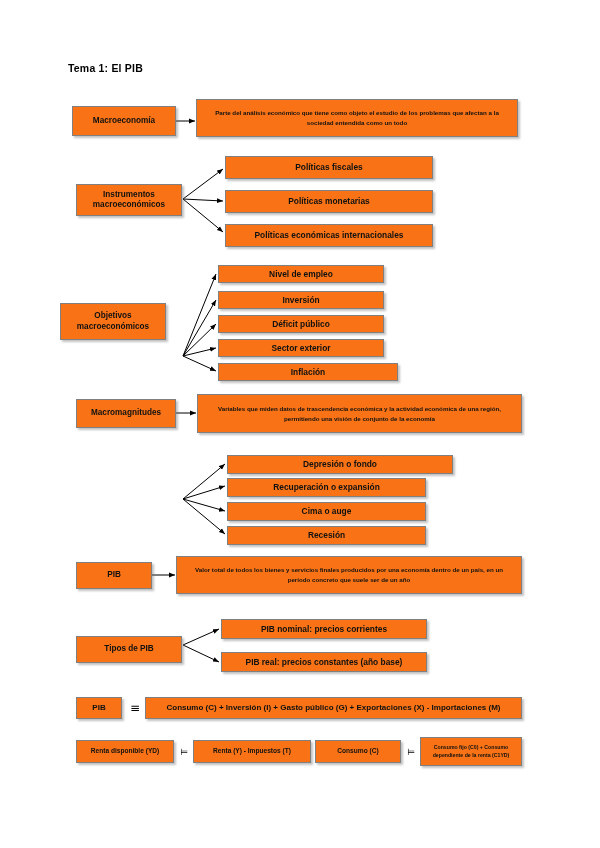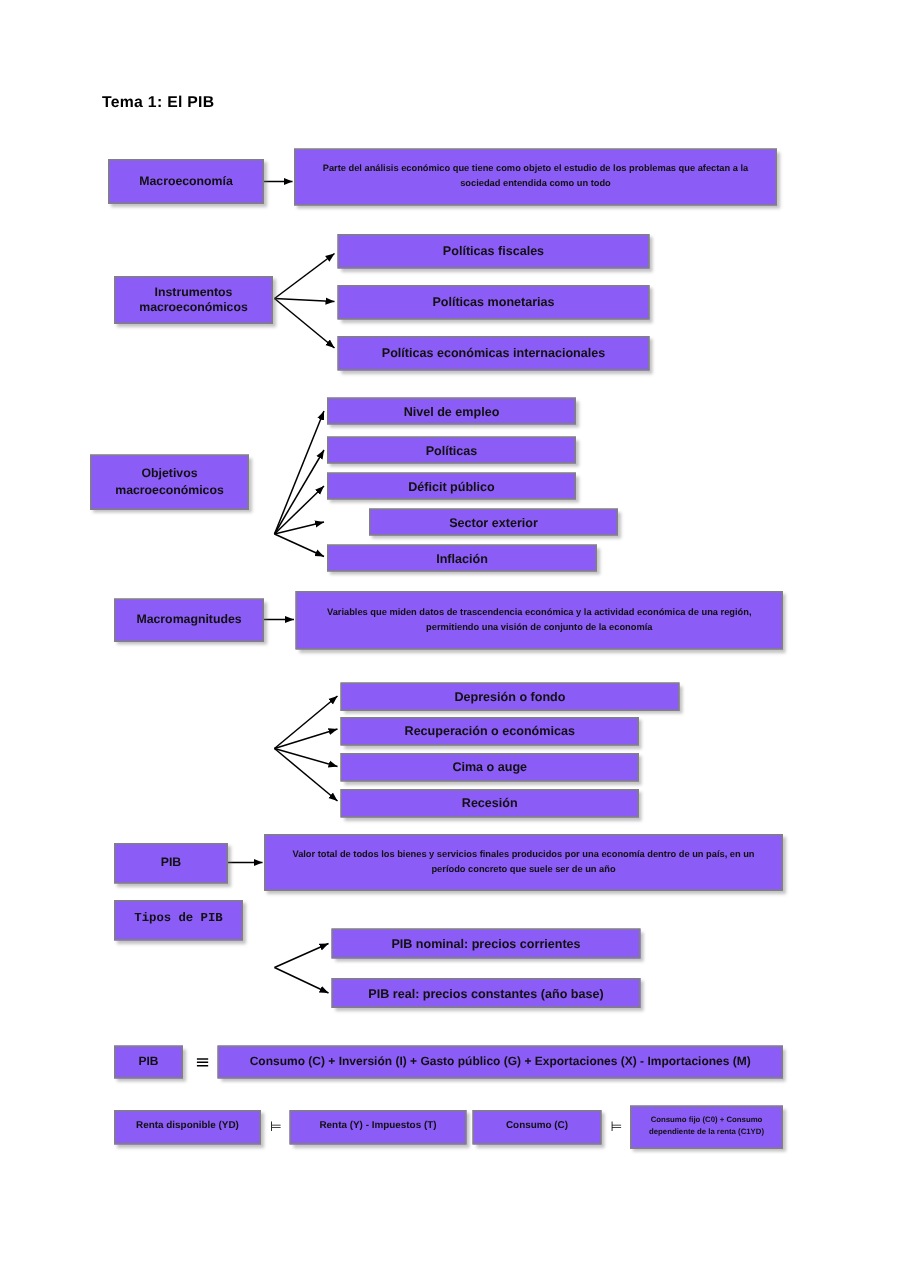--- a/index.html
+++ b/index.html
@@ -35,21 +35,21 @@
     font-size: 10.5px;
     font-weight: bold;
     letter-spacing: 0.2px;
     text-underline-offset: 2px;
     color: #000;
     white-space: nowrap;
   }
   .node {
     position: absolute;
     box-sizing: border-box;
-    background: #8b5cf6;
+    background: #f97316;
     border: 1px solid #808080;
     box-shadow: 2px 2px 2px rgba(120,120,120,0.45);
     display: flex;
     align-items: center;
     justify-content: center;
     text-align: center;
     z-index: 2;
     color: #111;
     line-height: 1.25;
     padding: 1px 4px;
@@ -174,60 +174,60 @@
     <span>Políticas económicas internacionales</span>
   </div>
 
   <div class="node lbl" style="left:60px; top:303px; width:106px; height:37px;">
     <span>Objetivos macroeconómicos</span>
   </div>
   <div class="node leaf" style="left:218px; top:265px; width:166px; height:18px;">
     <span>Nivel de empleo</span>
   </div>
   <div class="node leaf" style="left:218px; top:291px; width:166px; height:18px;">
-    <span>Políticas</span>
+    <span>Inversión</span>
   </div>
   <div class="node leaf" style="left:218px; top:315px; width:166px; height:18px;">
     <span>Déficit público</span>
   </div>
-  <div class="node leaf" style="left:218px; top:339px; width:166px; height:18px;margin-left:28px;">
+  <div class="node leaf" style="left:218px; top:339px; width:166px; height:18px;">
     <span>Sector exterior</span>
   </div>
   <div class="node leaf" style="left:218px; top:363px; width:180px; height:18px;">
     <span>Inflación</span>
   </div>
 
   <div class="node lbl" style="left:76px; top:399px; width:100px; height:29px;">
     <span>Macromagnitudes</span>
   </div>
   <div class="node para" style="left:197px; top:394px; width:325px; height:39px;">
     <span>Variables que miden datos de trascendencia económica y la actividad económica de una región, permitiendo una visión de conjunto de la economía</span>
   </div>
 
   <div class="node leaf" style="left:227px; top:455px; width:226px; height:19px;">
     <span>Depresión o fondo</span>
   </div>
   <div class="node leaf" style="left:227px; top:478px; width:199px; height:19px;">
-    <span>Recuperación o económicas</span>
+    <span>Recuperación o expansión</span>
   </div>
   <div class="node leaf" style="left:227px; top:502px; width:199px; height:19px;">
     <span>Cima o auge</span>
   </div>
   <div class="node leaf" style="left:227px; top:526px; width:199px; height:19px;">
     <span>Recesión</span>
   </div>
 
   <div class="node lbl" style="left:76px; top:562px; width:76px; height:27px;">
     <span>PIB</span>
   </div>
   <div class="node para" style="left:176px; top:556px; width:346px; height:38px;">
     <span>Valor total de todos los bienes y servicios finales producidos por una economía dentro de un país, en un período concreto que suele ser de un año</span>
   </div>
 
-  <div class="node lbl" style="left:76px; top:600px; width:86px; height:27px;font-family:Liberation Mono, monospace;">
+  <div class="node lbl" style="left:76px; top:636px; width:106px; height:27px;">
     <span>Tipos de PIB</span>
   </div>
   <div class="node leaf" style="left:221px; top:619px; width:206px; height:20px;">
     <span>PIB nominal: precios corrientes</span>
   </div>
   <div class="node leaf" style="left:221px; top:652px; width:206px; height:20px;">
     <span>PIB real: precios constantes (año base)</span>
   </div>
 
   <div class="node formula" style="left:76px; top:697px; width:46px; height:22px;">

